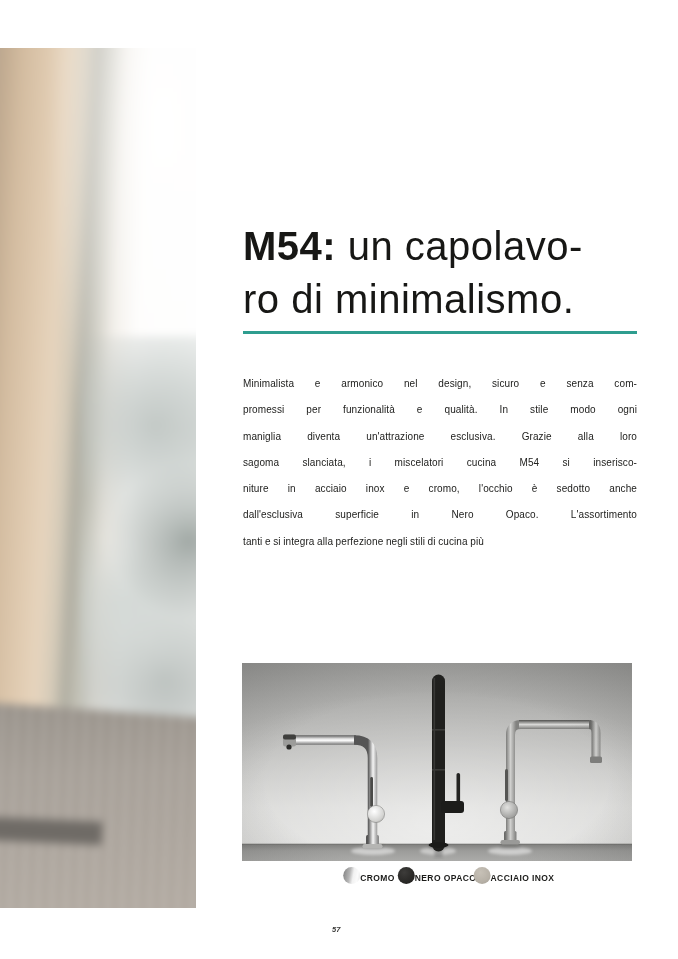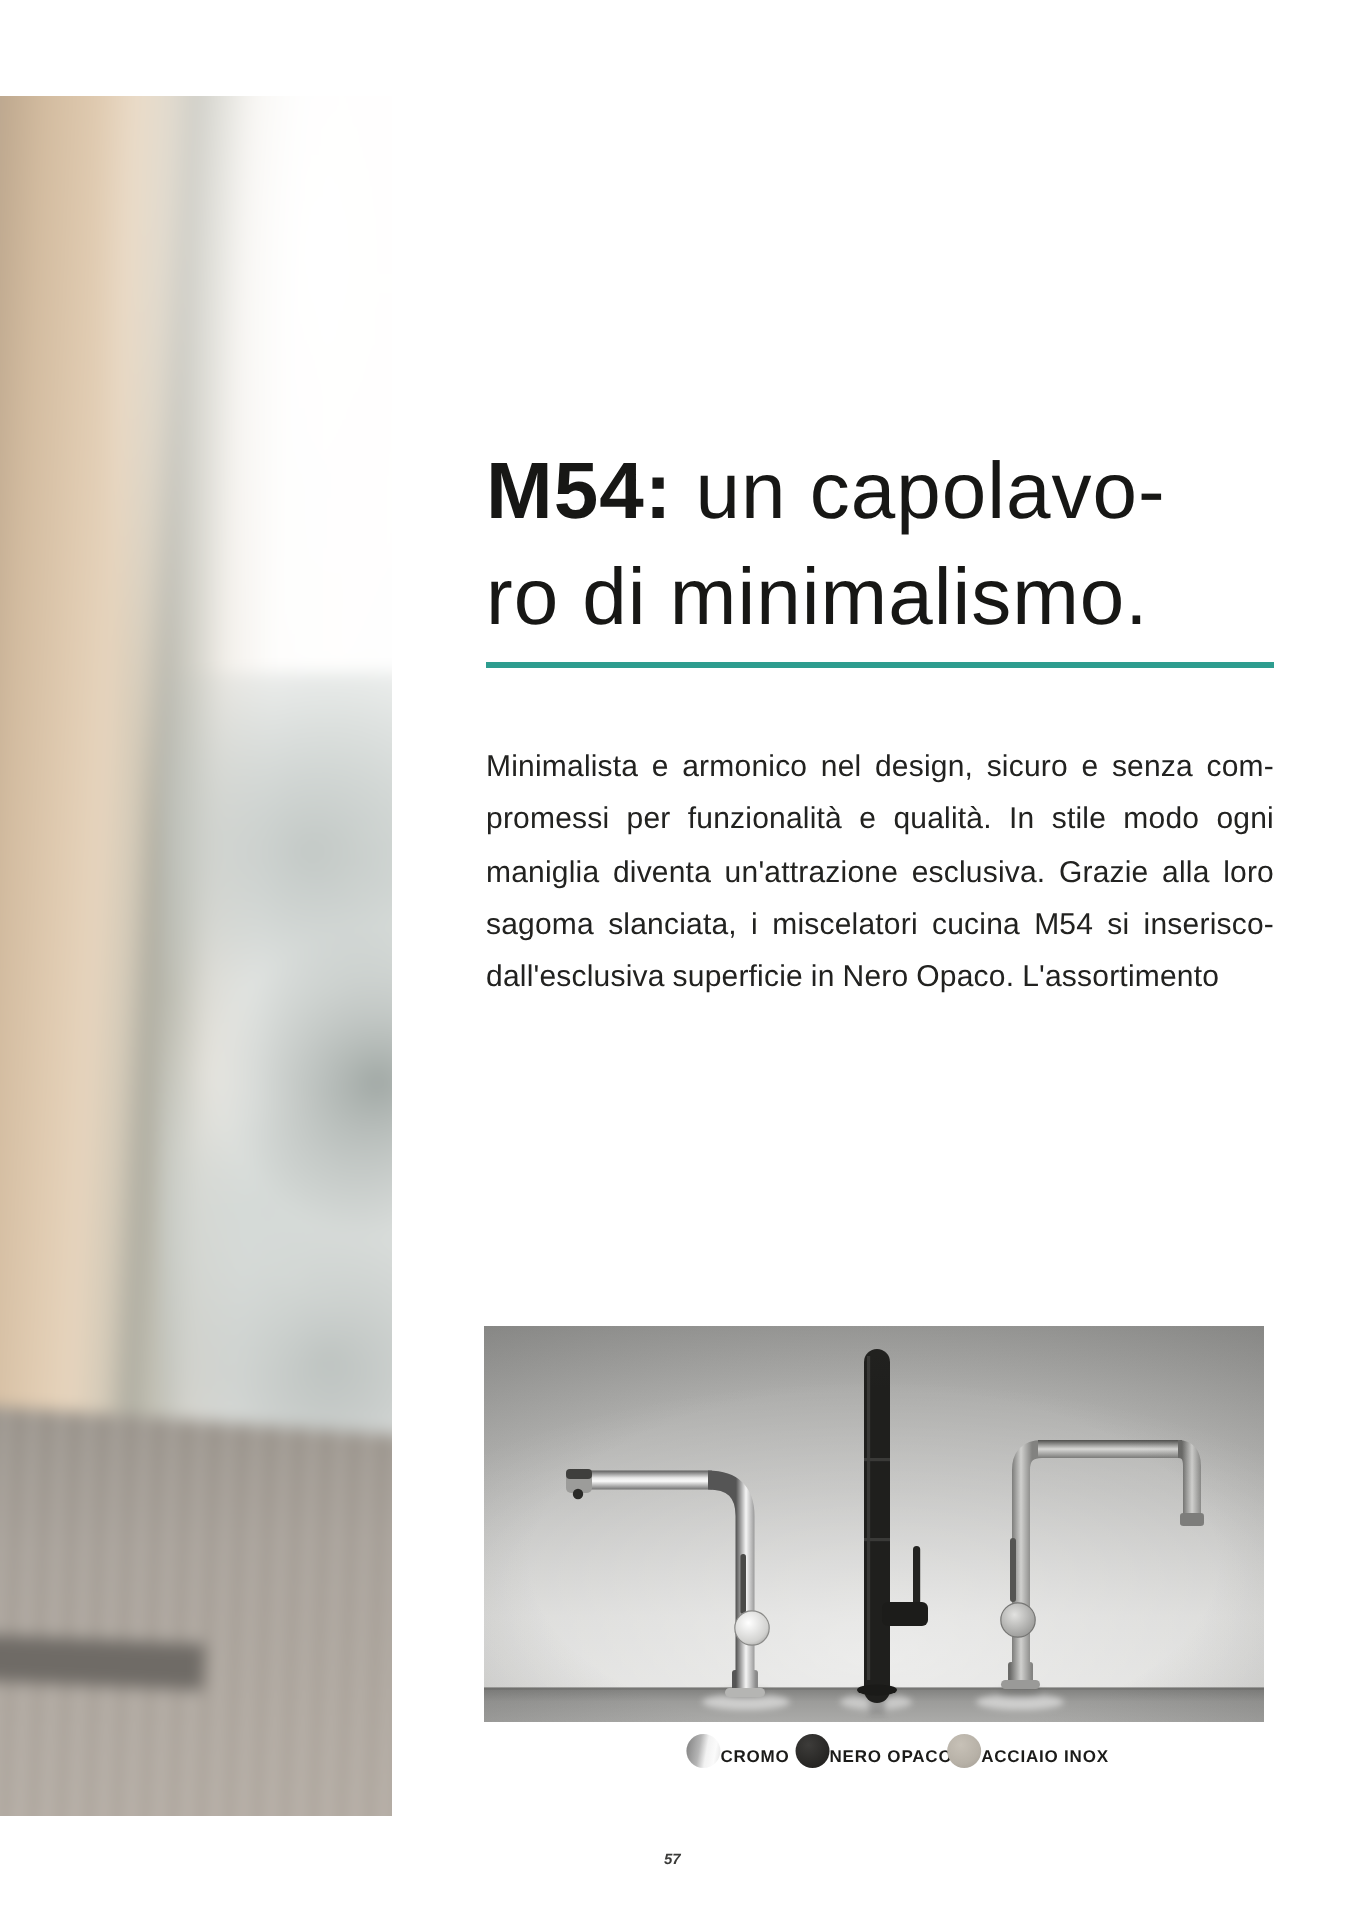--- a/index.html
+++ b/index.html
@@ -33,21 +33,21 @@
     transform:rotate(2.5deg);transform-origin:left center;}
 
   
   .headline{position:absolute;left:243px;top:220px;width:400px;
     font-size:40px;line-height:53px;letter-spacing:.5px;color:#171715;}
   .headline .hl-bold{font-weight:700;}
   .headline .hl-light{font-weight:400;}
   .accent-rule{position:absolute;left:243px;top:331px;width:394px;height:2.5px;}
 
   .bodytext{position:absolute;left:243px;top:371px;width:394px;
-    font-size:15px;line-height:26.3px;color:#222220;letter-spacing:.1px;word-spacing:-.3px;}
+    font-size:10px;line-height:26.3px;color:#222220;letter-spacing:.1px;word-spacing:-.3px;}
   .bodyline{text-align:justify;text-align-last:justify;height:26.3px;overflow:hidden;}
   .bodyline:last-child{text-align-last:left;}
 
   
   .product-image{position:absolute;left:242px;top:663px;width:390px;height:198px;}
   .product-image svg{display:block;}
 
   
   .swatch{position:absolute;top:867px;transform:translateX(-50%);
     display:flex;align-items:center;}
@@ -80,21 +80,23 @@
     <div><span class="hl-bold">M54:</span><span class="hl-light"> un capolavo-</span></div>
     <div class="hl-light">ro di minimalismo.</div>
   </div>
   <div class="accent-rule" style="background: rgb(46, 157, 143);"></div>
 
   <div class="bodytext">
       <div class="bodyline">Minimalista e armonico nel design, sicuro e senza com-</div>
       <div class="bodyline">promessi per funzionalità e qualità. In stile modo ogni</div>
       <div class="bodyline">maniglia diventa un'attrazione esclusiva. Grazie alla loro</div>
       <div class="bodyline">sagoma slanciata, i miscelatori cucina M54 si inserisco-</div>
+      <div class="bodyline">niture in acciaio inox e cromo, l'occhio è sedotto anche</div>
       <div class="bodyline">dall'esclusiva superficie in Nero Opaco. L'assortimento</div>
+      <div class="bodyline">tanti e si integra alla perfezione negli stili di cucina più</div>
     </div>
 
   <div class="product-image">
     <svg width="390" height="198" viewBox="0 0 390 198" xmlns="http://www.w3.org/2000/svg">
       <defs>
         <linearGradient id="bgGrad" x1="0" y1="0" x2="0" y2="1">
           <stop offset="0" stop-color="#a2a2a0"></stop>
             <stop offset="0.45" stop-color="#bcbcba"></stop>
           <stop offset="0.8" stop-color="#d6d6d4"></stop>
             <stop offset="1" stop-color="#dcdcda"></stop>

